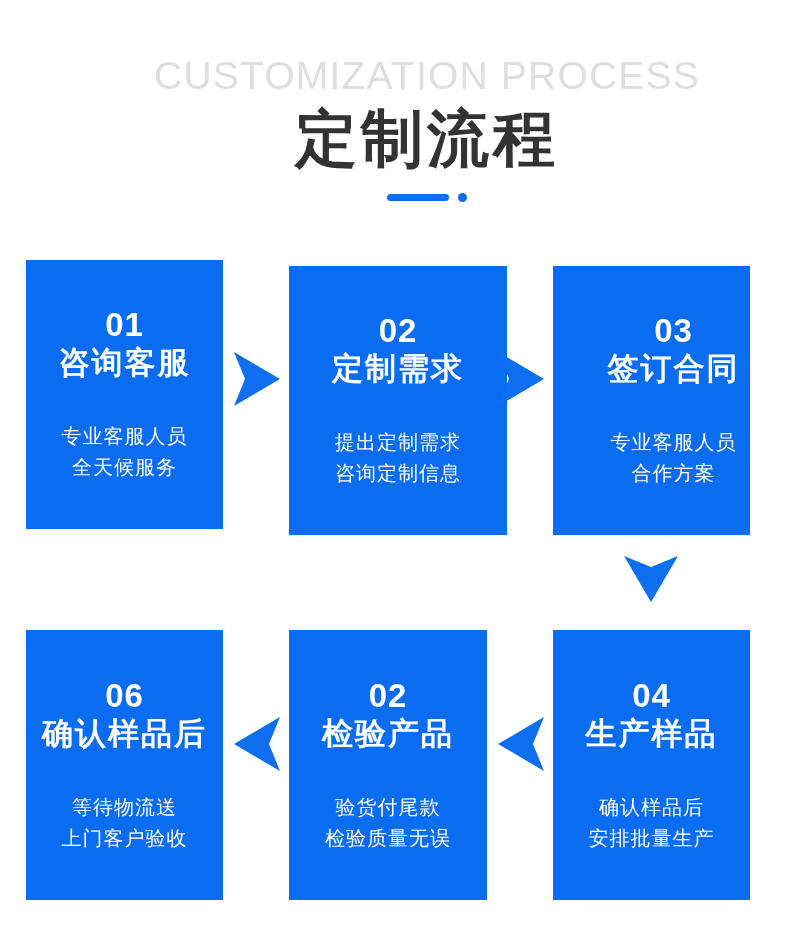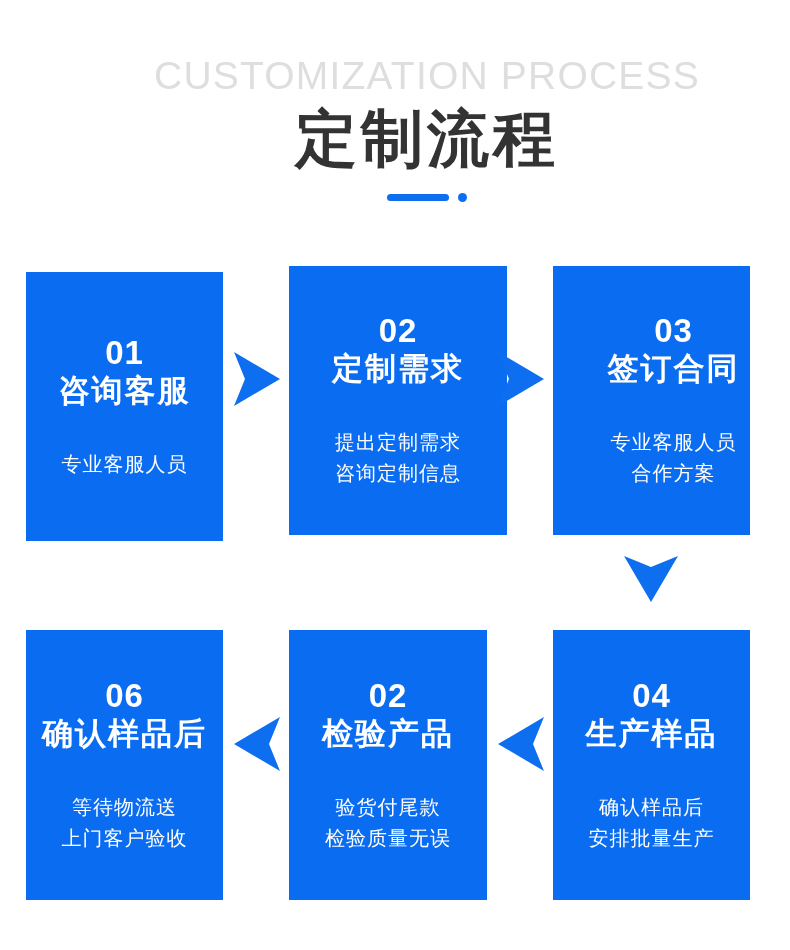--- a/index.html
+++ b/index.html
@@ -57,21 +57,21 @@
     font-size:31px; line-height:38px; font-weight:700;
     letter-spacing:2px; color:#ffffff; white-space:nowrap;
   }
   .card .desc { margin-top:39px; }
   .card .desc .line {
     font-size:20px; line-height:31px; font-weight:400;
     letter-spacing:1px; color:#ffffff; white-space:nowrap; text-align:center;
   }
 
   
-  .card-1 { left:26px;  top:272px; width:197px; height:269px; }
+  .card-1 { left:26px;  top:260px; width:197px; height:269px; }
   .card-2 { left:289px; top:266px; width:218px; height:269px; }
   .card-3 { left:553px; top:266px; width:197px; height:269px;padding-left:44px; }
   
   .card-6 { left:26px;  top:630px; width:197px; height:270px; }
   .card-5 { left:289px; top:630px; width:198px; height:270px; }
   .card-4 { left:553px; top:630px; width:197px; height:270px; }
 
   
   .arrow { position:absolute; }
   .arrow svg { display:block; width:100%; height:100%; }
@@ -95,20 +95,21 @@
     </div>
   </div>
 
   <div class="flow">
 
     <div class="card card-1">
       <div class="num">01</div>
       <div class="name">咨询客服</div>
       <div class="desc">
         <div class="line">专业客服人员</div>
+        <div class="line">全天候服务</div>
       </div>
     </div>
 
     <div class="card card-2">
       <div class="num">02</div>
       <div class="name">定制需求</div>
       <div class="desc">
         <div class="line">提出定制需求</div>
         <div class="line">咨询定制信息</div>
       </div>

